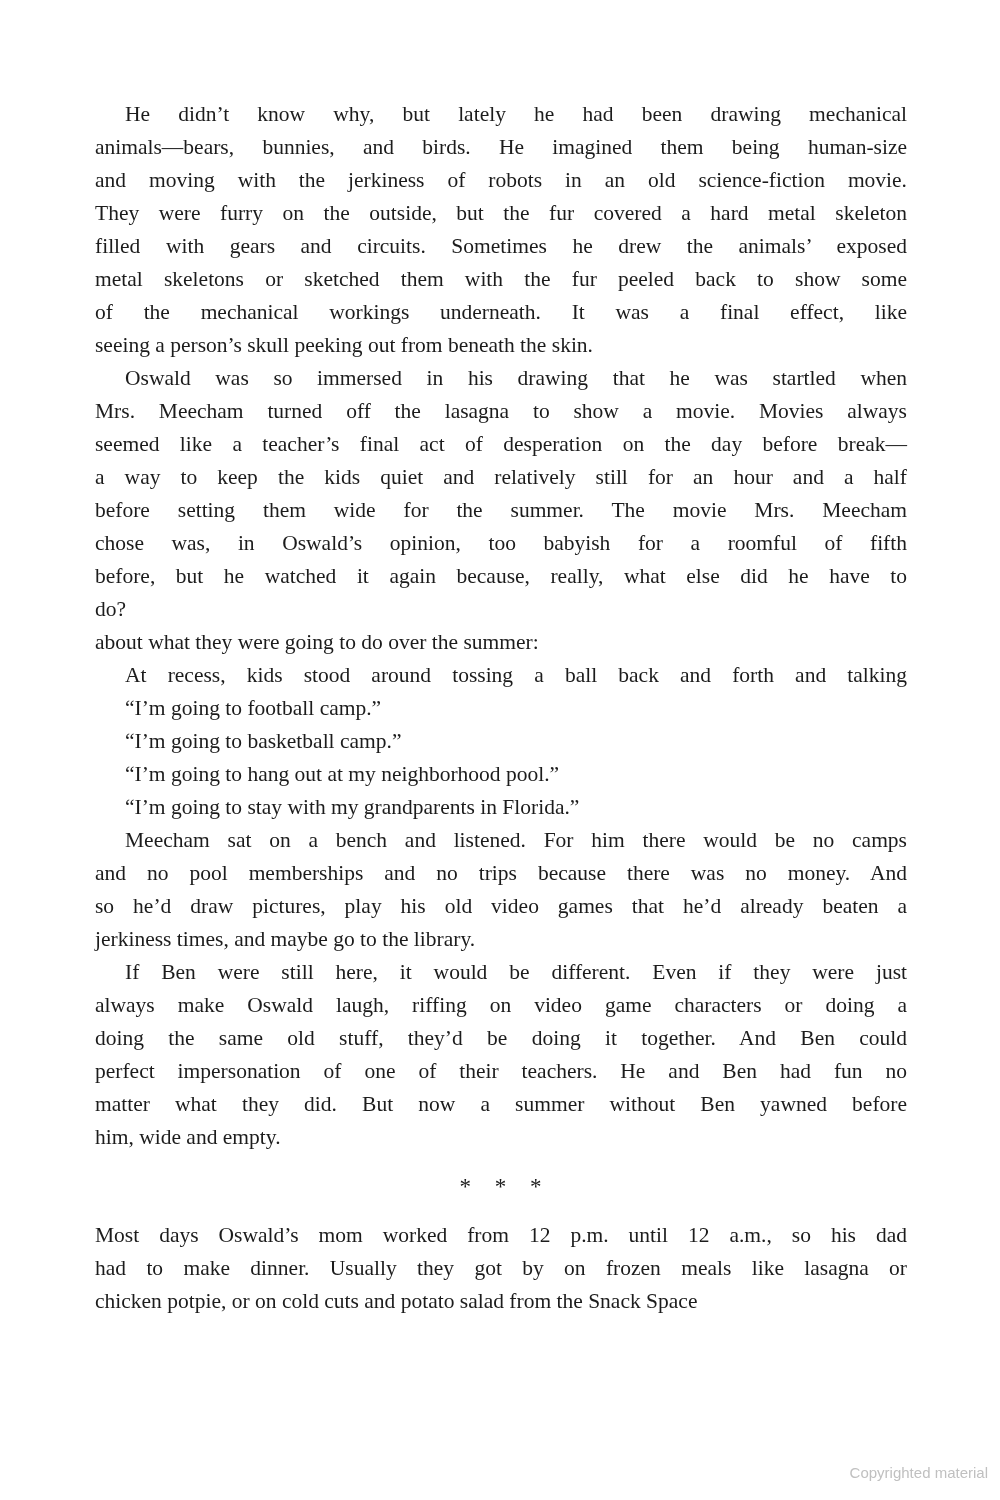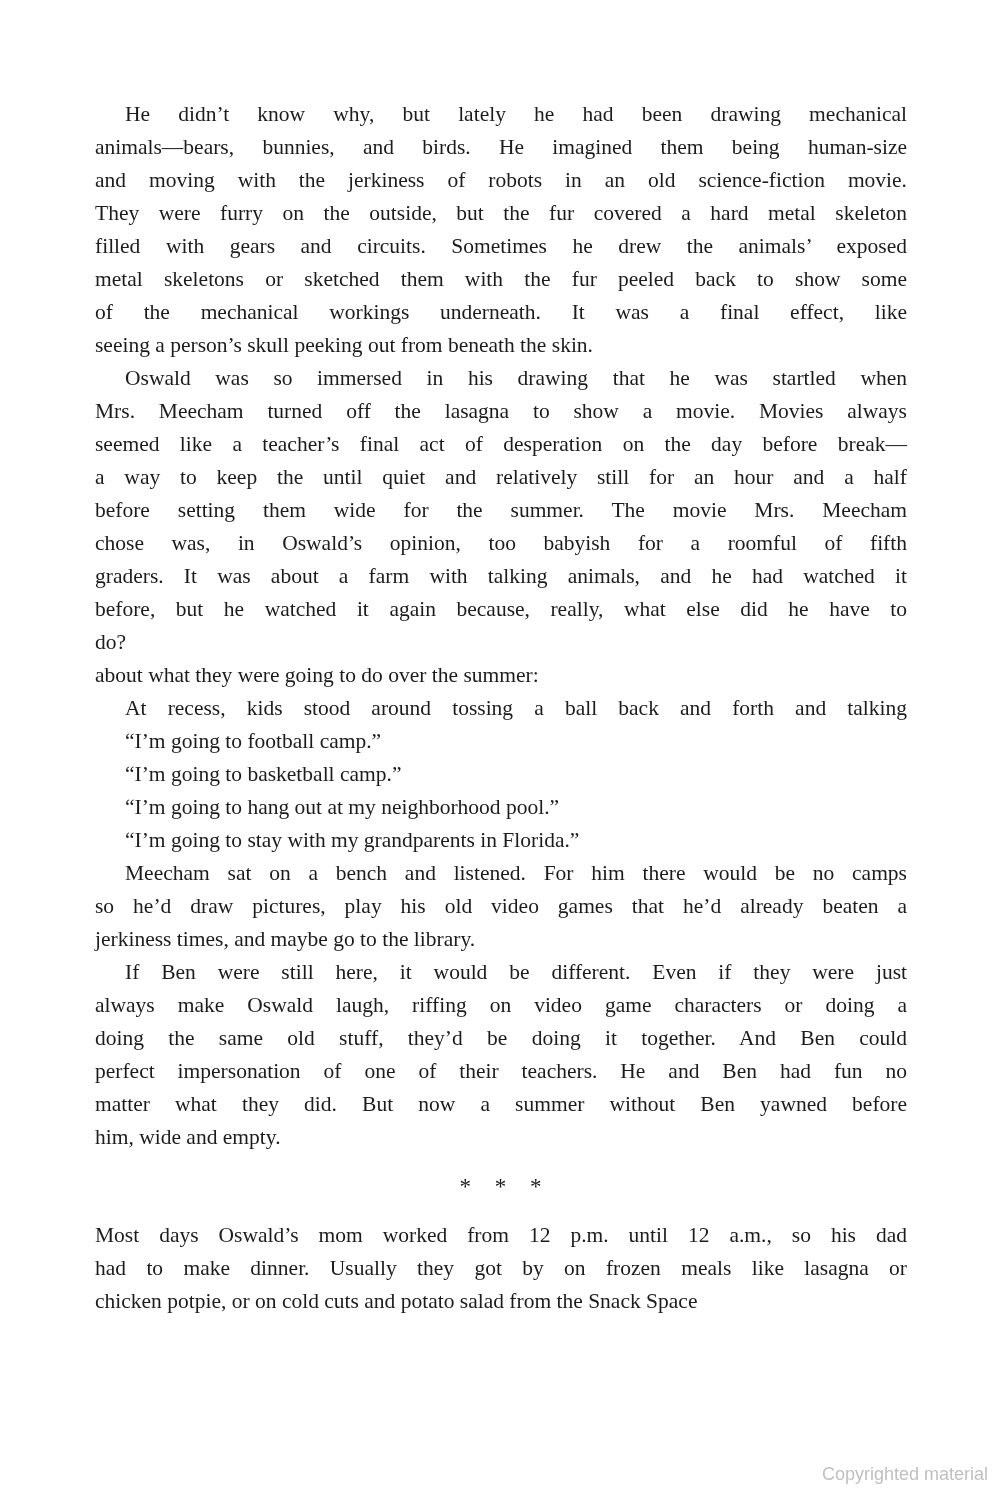--- a/index.html
+++ b/index.html
@@ -38,21 +38,21 @@
     margin: 16px 0;
     font-size: 23px;
     word-spacing: 16px;
     letter-spacing: 1px;
   }
   .watermark {
     position: absolute;
     right: 12px;
     top: 1464px;
     font-family: "Liberation Sans", sans-serif;
-    font-size: 18px;
+    font-size: 15px;
     color: #c0c0c0;
     margin-left: 8px;
   }
 </style>
 </head>
 <body>
 
 <div class="page">
   <div class="text-block">
       <div class="para">
@@ -62,24 +62,23 @@
         <div class="line jfull">They were furry on the outside, but the fur covered a hard metal skeleton</div>
         <div class="line jfull">filled with gears and circuits. Sometimes he drew the animals’ exposed</div>
         <div class="line jfull">metal skeletons or sketched them with the fur peeled back to show some</div>
         <div class="line jfull">of the mechanical workings underneath. It was a final effect, like</div>
         <div class="line">seeing a person’s skull peeking out from beneath the skin.</div>
       </div>
       <div class="para">
         <div class="line jfull first">Oswald was so immersed in his drawing that he was startled when</div>
         <div class="line jfull">Mrs. Meecham turned off the lasagna to show a movie. Movies always</div>
         <div class="line jfull">seemed like a teacher’s final act of desperation on the day before break—</div>
-        <div class="line jfull">a way to keep the until quiet and relatively still for an hour and a half</div>
+        <div class="line jfull">a way to keep the kids quiet and relatively still for an hour and a half</div>
         <div class="line jfull">before setting them wide for the summer. The movie Mrs. Meecham</div>
         <div class="line jfull">chose was, in Oswald’s opinion, too babyish for a roomful of fifth</div>
-        <div class="line jfull">graders. It was about a farm with talking animals, and he had watched it</div>
         <div class="line jfull">before, but he watched it again because, really, what else did he have to</div>
         <div class="line">do?</div>
       </div>
       <div class="para">
         <div class="line">about what they were going to do over the summer:</div>
         <div class="line jfull first">At recess, kids stood around tossing a ball back and forth and talking</div>
       </div>
       <div class="para">
         <div class="line first">“I’m going to football camp.”</div>
       </div>
@@ -87,20 +86,21 @@
         <div class="line first">“I’m going to basketball camp.”</div>
       </div>
       <div class="para">
         <div class="line first">“I’m going to hang out at my neighborhood pool.”</div>
       </div>
       <div class="para">
         <div class="line first">“I’m going to stay with my grandparents in Florida.”</div>
       </div>
       <div class="para">
         <div class="line jfull first">Meecham sat on a bench and listened. For him there would be no camps</div>
+        <div class="line jfull">and no pool memberships and no trips because there was no money. And</div>
         <div class="line jfull">so he’d draw pictures, play his old video games that he’d already beaten a</div>
         <div class="line">jerkiness times, and maybe go to the library.</div>
       </div>
       <div class="para">
         <div class="line jfull first">If Ben were still here, it would be different. Even if they were just</div>
         <div class="line jfull">always make Oswald laugh, riffing on video game characters or doing a</div>
         <div class="line jfull">doing the same old stuff, they’d be doing it together. And Ben could</div>
         <div class="line jfull">perfect impersonation of one of their teachers. He and Ben had fun no</div>
         <div class="line jfull">matter what they did. But now a summer without Ben yawned before</div>
         <div class="line">him, wide and empty.</div>

